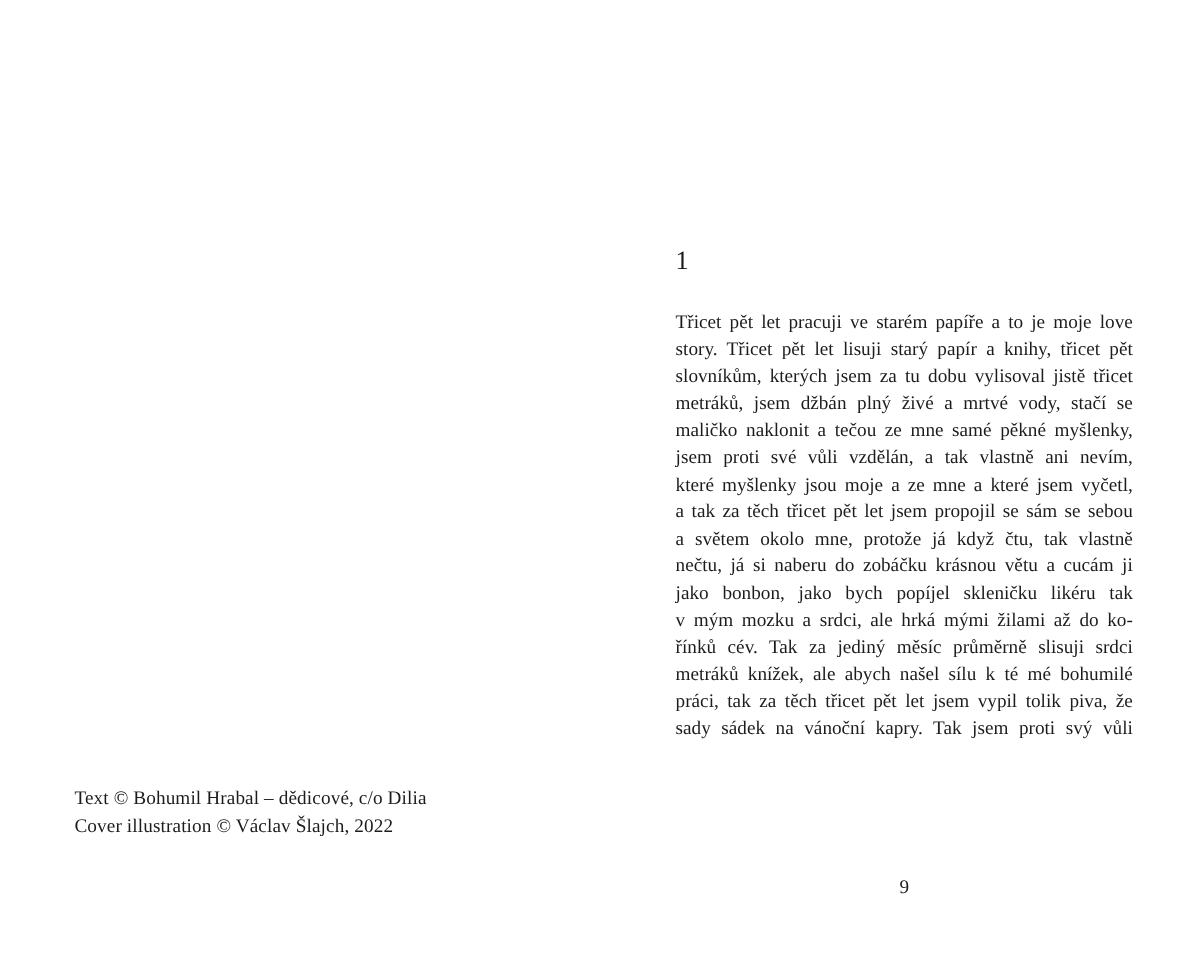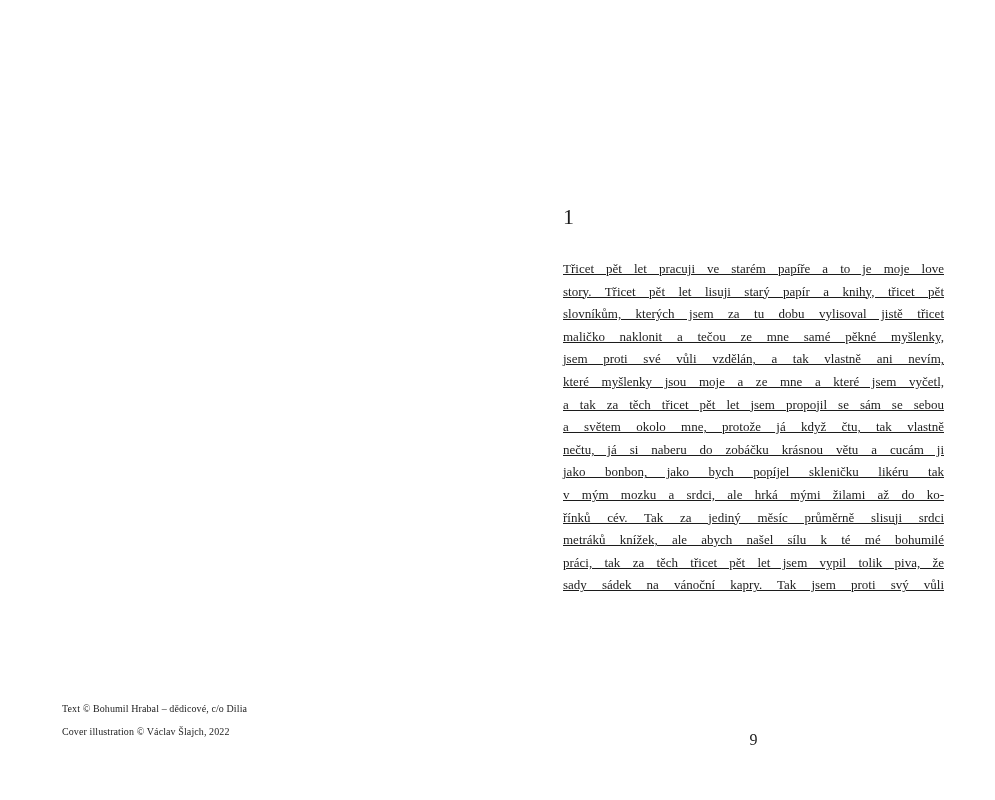--- a/index.html
+++ b/index.html
@@ -15,43 +15,41 @@
     font-family: "Liberation Serif", "DejaVu Serif", serif;
     color: #1c1c1c;
     overflow: hidden;
   }
   
   .copyright {
     position: absolute;
     left: 62px;
     top: 654px;
     width: 330px;
-    font-size: 10px;
+    font-size: 16px;
     line-height: 23px;
     letter-spacing: 0.1px;
-    margin-top: 43px;
   }
   
   .text-column {
     position: absolute;
     left: 563px;
     top: 203px;
     width: 381px;
   }
   .chapter-number {
     font-size: 22px;
     line-height: 28px;
     font-weight: normal;
     margin: 0;
   }
   .body-text {
     margin-top: 27px;
-    font-size: 13px;
+    font-size: 16px;
     line-height: 22.6px;
-    text-decoration: underline;
   }
   .tline {
     text-align: justify;
     text-align-last: justify;
     white-space: normal;
   }
   .page-number {
     position: absolute;
     left: 563px;
     top: 731px;
@@ -69,20 +67,21 @@
     <div>Text © Bohumil Hrabal – dědicové, c/o Dilia</div>
     <div>Cover illustration © Václav Šlajch, 2022</div>
   </div>
 
   <div class="text-column">
     <h1 class="chapter-number">1</h1>
     <div class="body-text">
         <div class="tline">Třicet pět let pracuji ve starém papíře a to je moje love</div>
         <div class="tline">story. Třicet pět let lisuji starý papír a knihy, třicet pět</div>
         <div class="tline">slovníkům, kterých jsem za tu dobu vylisoval jistě třicet</div>
+        <div class="tline">metráků, jsem džbán plný živé a mrtvé vody, stačí se</div>
         <div class="tline">maličko naklonit a tečou ze mne samé pěkné myšlenky,</div>
         <div class="tline">jsem proti své vůli vzdělán, a tak vlastně ani nevím,</div>
         <div class="tline">které myšlenky jsou moje a ze mne a které jsem vyčetl,</div>
         <div class="tline">a tak za těch třicet pět let jsem propojil se sám se sebou</div>
         <div class="tline">a světem okolo mne, protože já když čtu, tak vlastně</div>
         <div class="tline">nečtu, já si naberu do zobáčku krásnou větu a cucám ji</div>
         <div class="tline">jako bonbon, jako bych popíjel skleničku likéru tak</div>
         <div class="tline">v mým mozku a srdci, ale hrká mými žilami až do ko-</div>
         <div class="tline">řínků cév. Tak za jediný měsíc průměrně slisuji srdci</div>
         <div class="tline">metráků knížek, ale abych našel sílu k té mé bohumilé</div>

